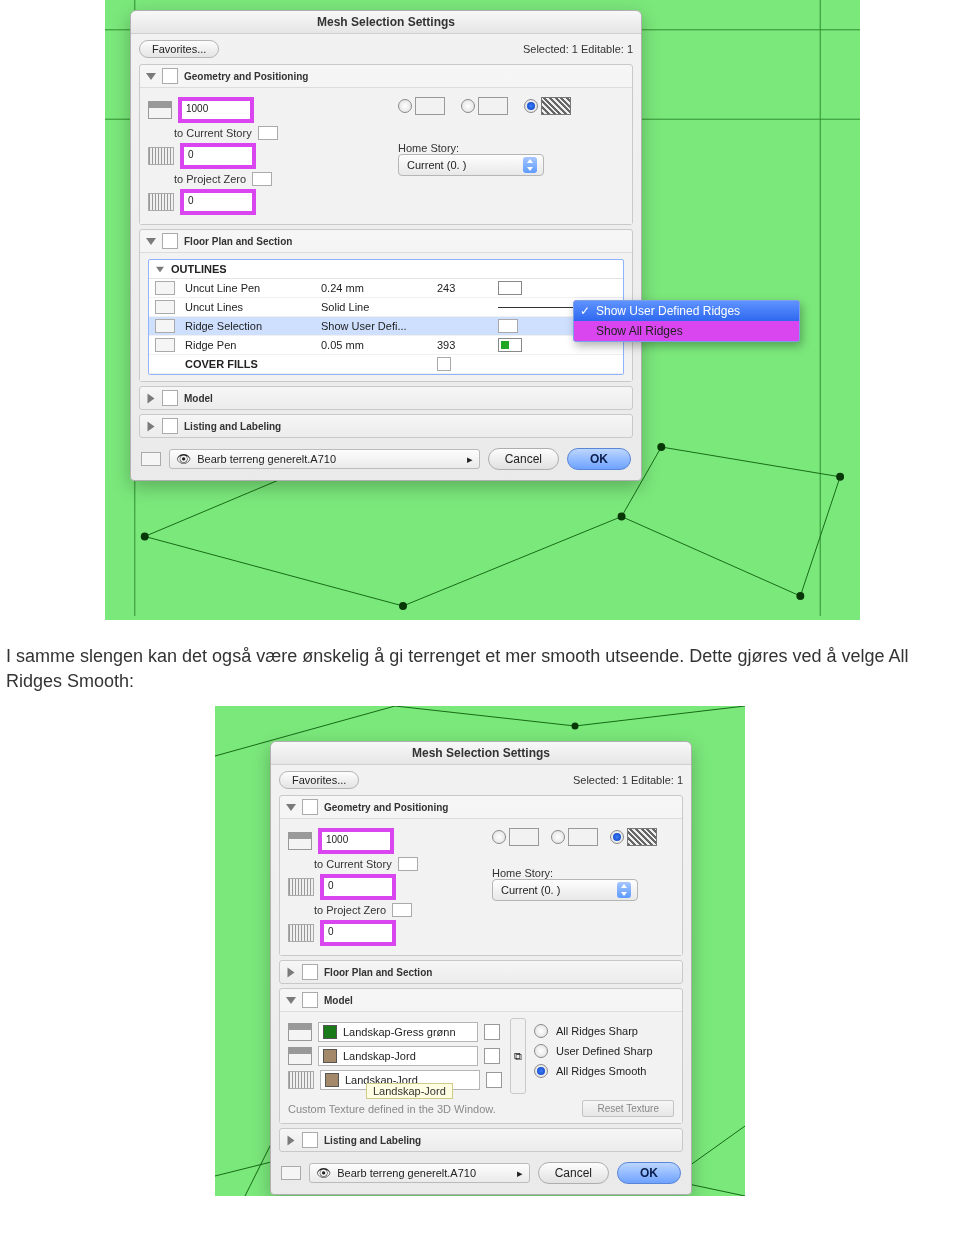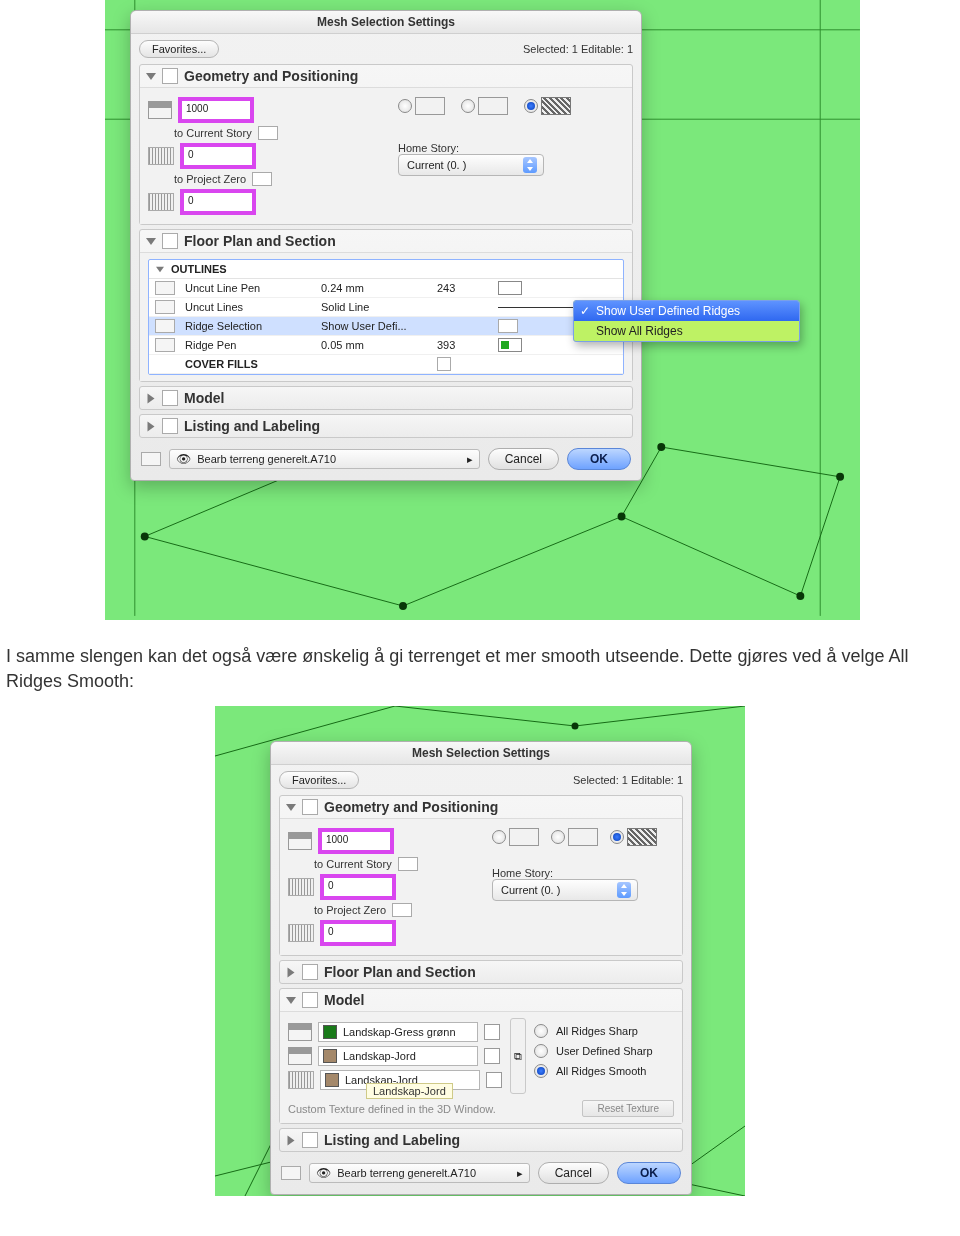--- a/index.html
+++ b/index.html
@@ -15,21 +15,21 @@
 
   .titlebar { text-align:center; font-size:12px; font-weight:bold; color:#333; padding:4px 0; background:linear-gradient(#f8f8f8,#e6e6e6); border-bottom:1px solid #cfcfcf; border-radius:6px 6px 0 0; }
 
   .dlg-body { padding:6px 8px 8px 8px; }
 
   .pill { display:inline-block; background:linear-gradient(#fdfdfd,#e4e4e4); border:1px solid #b5b5b5; border-radius:12px; padding:2px 12px; font-size:11px; }
   .toprow { display:flex; justify-content:space-between; align-items:center; margin-bottom:6px; }
   .status { font-size:11px; color:#333; }
 
   .section { border:1px solid #c9c9c9; border-radius:3px; margin-bottom:4px; background:linear-gradient(#f6f6f6,#ececec); }
-  .sec-hd { display:flex; align-items:center; gap:6px; padding:3px 6px; font-weight:bold; font-size:14px; color:#333; }
+  .sec-hd { display:flex; align-items:center; gap:6px; padding:3px 6px; font-weight:bold; font-size:10px; color:#333; }
   .tri { display:inline-block; width:0; height:0; border-left:5px solid transparent; border-right:5px solid transparent; border-top:7px solid #7a7a7a; }
   .tri.closed { transform:rotate(-90deg); }
   .sec-icn { width:14px; height:14px; background:#fff; border:1px solid #aaa; display:inline-block; }
   .sec-body { background:#f2f2f2; border-top:1px solid #dcdcdc; padding:6px 8px; }
 
   .row { display:flex; align-items:center; gap:6px; margin:3px 0; }
   .input { border:4px solid #d946ef; background:#fff; padding:2px 4px; min-width:60px; height:14px; font-size:10px; }
   .tiny-label { color:#333; }
   .minichip { display:inline-block; border:1px solid #aaa; background:#fff; width:18px; height:12px; }
 
@@ -46,21 +46,21 @@
 
   .outlines-box { border:1px solid #8fb3ff; background:#fff; border-radius:2px; }
   .ol-hd { display:flex; align-items:center; gap:6px; padding:3px 6px; border-bottom:1px solid #e3e3e3; }
   .ol-title { font-weight:bold; font-size:11px; }
   .ol-row { display:grid; grid-template-columns:24px 130px 110px 55px 100px; align-items:center; gap:6px; padding:2px 6px; font-size:11px; border-bottom:1px solid #f0f0f0; }
   .ol-row.sel { background:#cfe0ff; }
   .pen-swatch { width:22px; height:12px; border:1px solid #888; background:#fff; display:inline-block; position:relative; }
   .pen-swatch.green::before { content:""; position:absolute; left:2px; top:2px; width:8px; height:8px; background:#1fa81f; }
   .mini-glyph { width:18px; height:12px; border:1px solid #aaa; background:#f5f5f5; display:inline-block; }
 
-  .dropdown { position:absolute; left:468px; top:300px; width:225px; background:#bef264; border:1px solid #7aa0e8; border-radius:3px; box-shadow:2px 4px 10px rgba(0,0,0,.3); font-size:12px; overflow:hidden; }
+  .dropdown { position:absolute; left:468px; top:300px; width:225px; background:#d946ef; border:1px solid #7aa0e8; border-radius:3px; box-shadow:2px 4px 10px rgba(0,0,0,.3); font-size:12px; overflow:hidden; }
   .dd-row { display:flex; align-items:center; gap:8px; padding:3px 12px 3px 22px; position:relative; }
   .dd-row.sel { background:linear-gradient(#5e93ff,#2f68f0); color:#fff; }
   .dd-row.sel::before { content:"✓"; position:absolute; left:6px; color:#fff; font-size:12px; }
 
   .foot { display:flex; align-items:center; gap:8px; padding:6px 2px 2px 2px; }
   .layer-box { flex:1; display:flex; align-items:center; gap:6px; background:linear-gradient(#fdfdfd,#eaeaea); border:1px solid #bbb; border-radius:3px; padding:2px 6px; }
   .eye { font-size:12px; }
   .btn { background:linear-gradient(#fdfdfd,#e1e1e1); border:1px solid #aeaeae; border-radius:12px; padding:3px 16px; font-size:12px; }
   .btn.primary { background:linear-gradient(#bcd6ff,#6ea2ff); border:1px solid #5a86d8; color:#0b1e4d; font-weight:bold; padding:3px 22px; }
 

